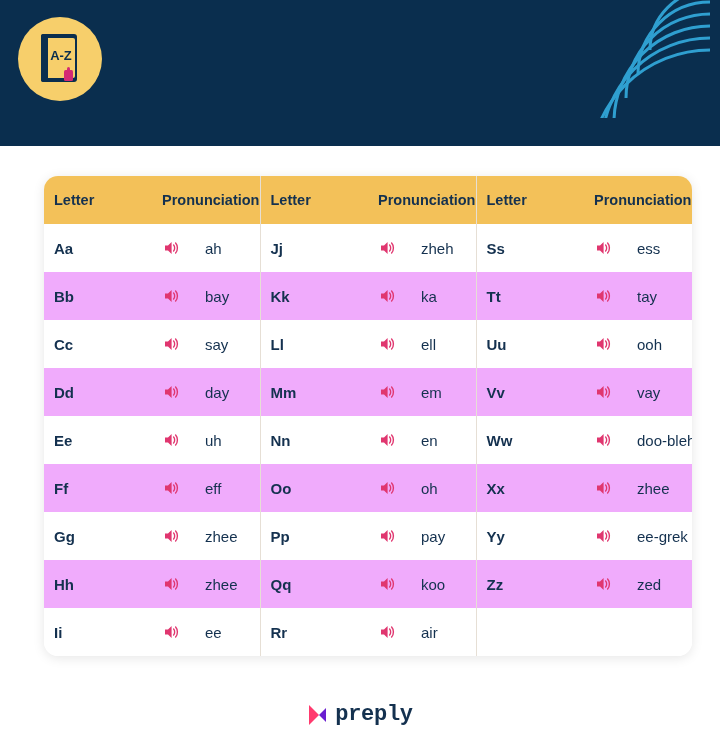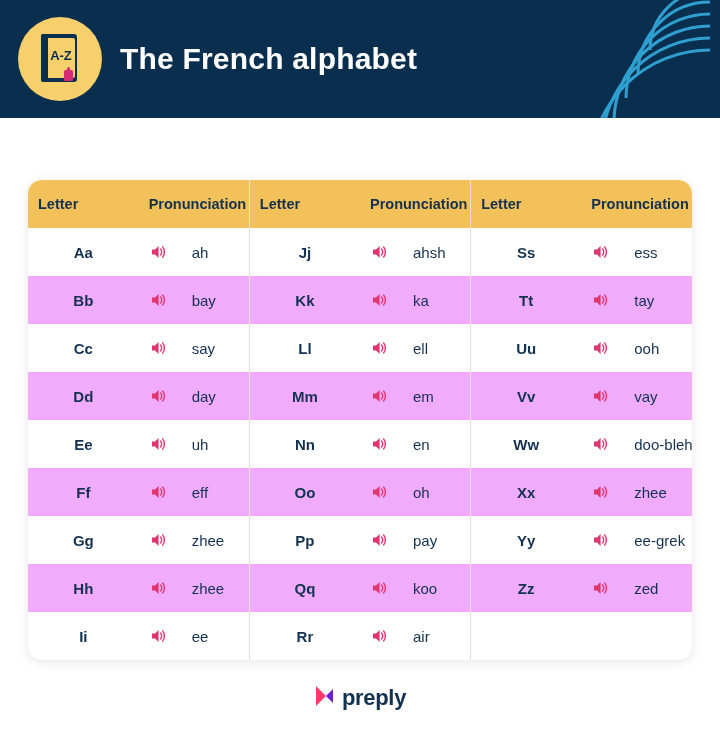--- a/index.html
+++ b/index.html
@@ -19,21 +19,21 @@
     position: relative;
     width: 720px;
     height: 753px;
     background: #ffffff;
   }
 
   
   .header {
     position: relative;
     width: 720px;
-    height: 118px;
+    height: 146px;
     background: #0a2e4e;
     overflow: hidden;
   }
   .header-stripes {
     position: absolute;
     top: 0;
     right: 0;
     width: 160px;
     height: 118px;
     overflow: hidden;
@@ -60,22 +60,21 @@
   }
   .header-title {
     color: #ffffff;
     font-size: 30px;
     font-weight: bold;
     letter-spacing: 0.2px;
   }
 
   
   .card-wrap {
-    padding: 30px 28px 0 28px;
-    margin-top: 32px;
+    padding: 30px 28px 0 44px;
   }
   .card {
     background: #ffffff;
     border-radius: 14px;
     box-shadow: 0 2px 12px rgba(0,0,0,0.10);
     overflow: hidden;
   }
 
   table.alphabet {
     width: 100%;
@@ -93,21 +92,20 @@
   }
   thead th.letter-h { padding-left: 18px; }
   thead th.pron-h { padding-left: 6px; }
 
   table.alphabet tbody td {
     font-size: 15px;
     color: #14314f;
     padding: 14px 10px;
     vertical-align: middle;
     height: 48px;
-    text-align: center;
   }
   td.letter {
     font-weight: bold;
     padding-left: 18px;
     width: 62px;
     white-space: nowrap;
   }
   td.pron {
     color: #2a3d52;
     padding-left: 6px;
@@ -130,25 +128,26 @@
     height: 18px;
     display: inline-block;
   }
   .pron-text { line-height: 1; }
 
   
   .footer {
     position: absolute;
     left: 0;
     right: 0;
-    bottom: 42px;
+    bottom: 26px;
     display: flex;
-    align-items: flex-start;
+    align-items: center;
     justify-content: center;
     gap: 8px;
+    font-family: Liberation Mono, monospace;
   }
   .logo-mark { width: 20px; height: 22px; }
   .logo-text {
     font-size: 22px;
     font-weight: bold;
     color: #14314f;
     letter-spacing: -0.3px;
   }
 </style>
 </head>
@@ -174,21 +173,20 @@
       <div class="badge">
         <svg width="52" height="58" viewBox="0 0 52 58" aria-hidden="true">
           <rect x="7" y="4" width="36" height="48" rx="3" fill="#0a2e4e"></rect>
           <rect x="11" y="8" width="30" height="40" rx="2" fill="#f7cf6b"></rect>
           <rect x="7" y="4" width="7" height="48" rx="2" fill="#0a2e4e"></rect>
           <text x="27" y="30" font-family="Liberation Sans, sans-serif" font-size="13" font-weight="bold" fill="#0a2e4e" text-anchor="middle">A-Z</text>
           <rect x="30" y="40" width="9" height="11" rx="1.5" fill="#d42a74"></rect>
           <rect x="33" y="37" width="3" height="5" rx="1.5" fill="#d42a74"></rect>
         </svg>
       </div>
-      <div class="header-title">The French alphabet</div>
     </div>
   </div>
 
   <div class="card-wrap">
     <div class="card">
       <table class="alphabet">
         <thead>
           <tr>
             <th class="letter-h">Letter</th>
             <th class="pron-h">Pronunciation</th>
@@ -212,21 +210,21 @@
                 </span>
               </td>
               <td class="letter sep-left">Jj</td>
               <td class="pron">
                 <span class="pron-cell">
                   <span class="speak-icon"><svg width="18" height="18" viewBox="0 0 18 18" aria-hidden="true">
                       <path d="M3 6.5 L6 6.5 L9.6 3 L9.6 15 L6 11.5 L3 11.5 Z" fill="#e0366f"></path>
                       <path d="M11.6 6 C13 7.3 13 10.7 11.6 12" stroke="#e0366f" stroke-width="1.4" fill="none" stroke-linecap="round"></path>
                       <path d="M13.6 4 C16 6.4 16 11.6 13.6 14" stroke="#e0366f" stroke-width="1.4" fill="none" stroke-linecap="round"></path>
                     </svg></span>
-                  <span class="pron-text">ahsh</span>
+                  <span class="pron-text">zheh</span>
                 </span>
               </td>
               <td class="letter sep-left">Ss</td>
               <td class="pron">
                 <span class="pron-cell">
                   <span class="speak-icon"><svg width="18" height="18" viewBox="0 0 18 18" aria-hidden="true">
                       <path d="M3 6.5 L6 6.5 L9.6 3 L9.6 15 L6 11.5 L3 11.5 Z" fill="#e0366f"></path>
                       <path d="M11.6 6 C13 7.3 13 10.7 11.6 12" stroke="#e0366f" stroke-width="1.4" fill="none" stroke-linecap="round"></path>
                       <path d="M13.6 4 C16 6.4 16 11.6 13.6 14" stroke="#e0366f" stroke-width="1.4" fill="none" stroke-linecap="round"></path>
                     </svg></span>

